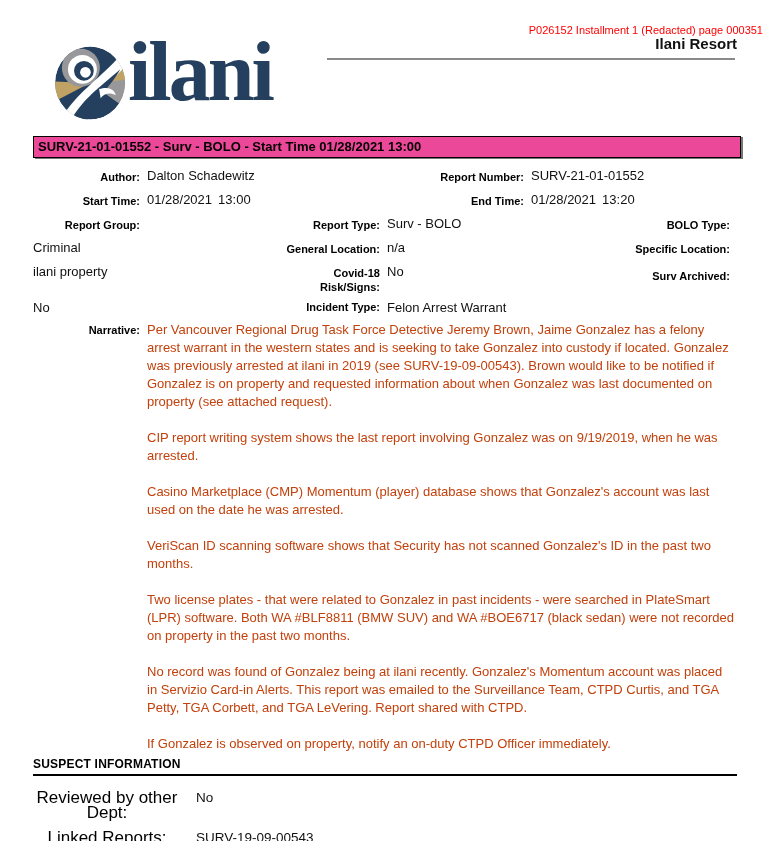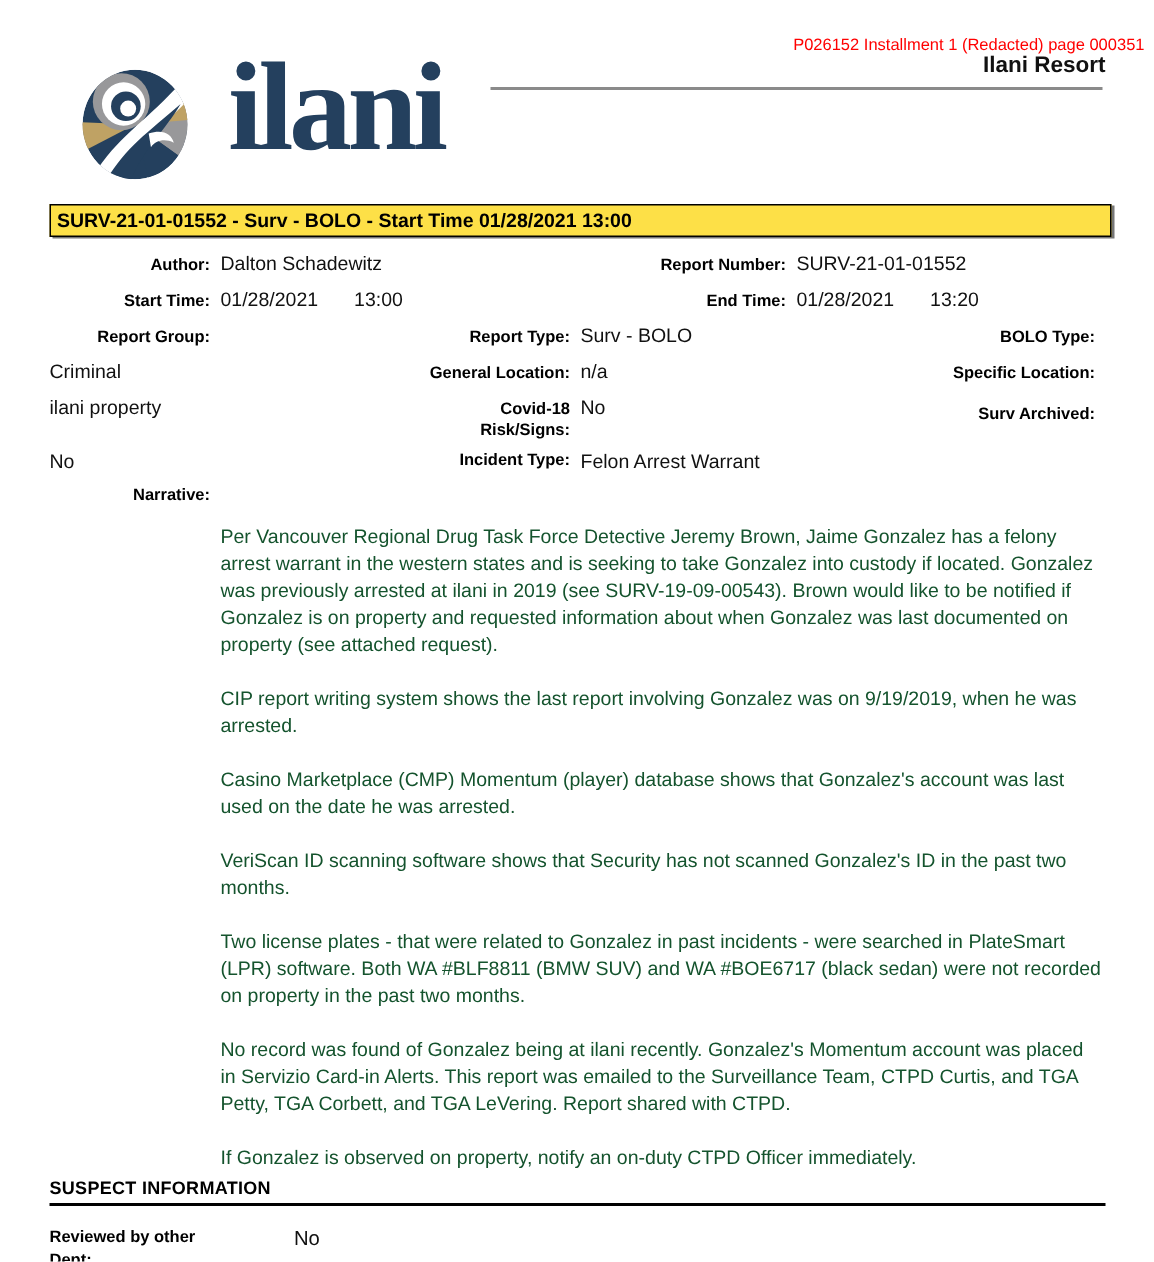--- a/index.html
+++ b/index.html
@@ -10,58 +10,58 @@
   }
   
   .header{position:relative;height:134px;}
   .bates{position:absolute;top:24px;right:6px;font-size:11px;color:#ff0000;white-space:nowrap;padding-left:12px;}
   .site-title{position:absolute;top:35px;right:32px;font-size:15px;font-weight:bold;color:#111;}
   .header-rule{position:absolute;top:58px;left:327px;width:408px;height:2px;background:#8a8a8a;}
   .logo{position:absolute;top:36px;left:52px;display:flex;align-items:flex-start;}
   .logo-mark{width:76px;height:82px;margin-top:6px;}
   .wordmark{
     font-family:"Liberation Serif",serif;font-weight:bold;color:#24405e;
-    font-size:84px;line-height:84px;letter-spacing:-3px;margin-left:24px;margin-top:-6px;
+    font-size:84px;line-height:84px;letter-spacing:-3px;margin-left:0;margin-top:-6px;
   }
   
   .title-bar{
     margin:2px 28px 0 33px;height:20px;line-height:20px;
-    background:#fde047;border:1px solid #000;box-shadow:2px 1px 0 #777;
+    background:#ec4899;border:1px solid #000;box-shadow:2px 1px 0 #777;
     font-size:13px;font-weight:bold;color:#000;padding-left:4px;
   }
   
   .fields{
     margin:9px 32px 0 33px;display:grid;
     grid-template-columns:114px 240px 144px 206px;
     grid-auto-rows:minmax(24px,auto);align-items:start;
   }
   .flabel{
     font-size:11px;font-weight:bold;text-align:right;padding:3px 7px 0 0;
     line-height:14px;white-space:pre-line;color:#000;
   }
   .fvalue{font-size:13px;line-height:16px;padding-top:1px;color:#111;}
-  .time-gap{margin-left:24px;}
+  .time-gap{margin-left:6px;}
   .row-gap{padding-top:6px;}
   
   .narrative-row{display:grid;grid-template-columns:114px 1fr;margin:2px 32px 0 33px;}
   .narrative-text{
     font-size:13px;line-height:18px;white-space:pre-line;
-    width:588px;padding-top:1px;color:#14532d;margin-top:28px;
+    width:588px;padding-top:1px;color:#c2410c;
   }
   
   .section-heading{
     margin:4px 32px 0 33px;font-size:12px;font-weight:bold;color:#000;
     border-bottom:2px solid #000;padding-bottom:3px;letter-spacing:0.2px;
   }
   .bottom-fields{
     margin:14px 32px 0 33px;display:grid;grid-template-columns:148px 1fr;
     row-gap:10px;align-items:start;
   }
   .blabel{
-    font-size:11px;font-weight:bold;text-align:left;line-height:15px;
+    font-size:17px;font-weight:normal;text-align:center;line-height:15px;
     white-space:pre-line;color:#000;
   }
   .bvalue{font-size:13.5px;line-height:15px;padding-left:15px;color:#111;}
 </style>
 </head>
 <body>
 
 <div class="header">
   <div class="bates">P026152 Installment 1 (Redacted) page 000351</div>
   <div class="site-title">Ilani Resort</div>

